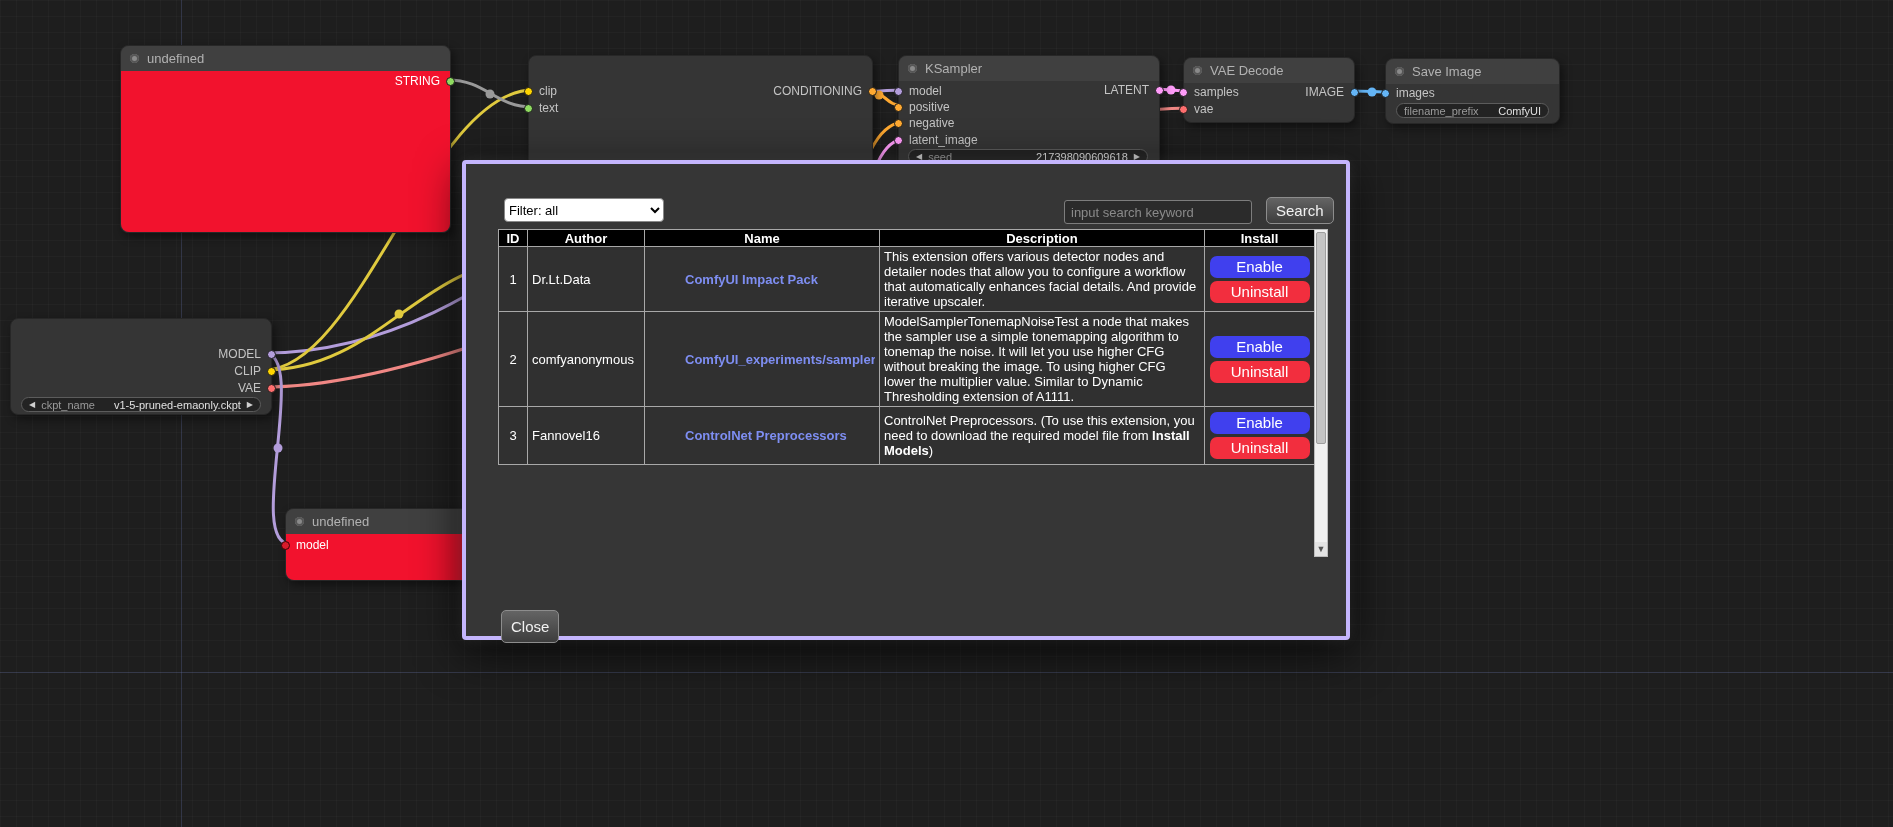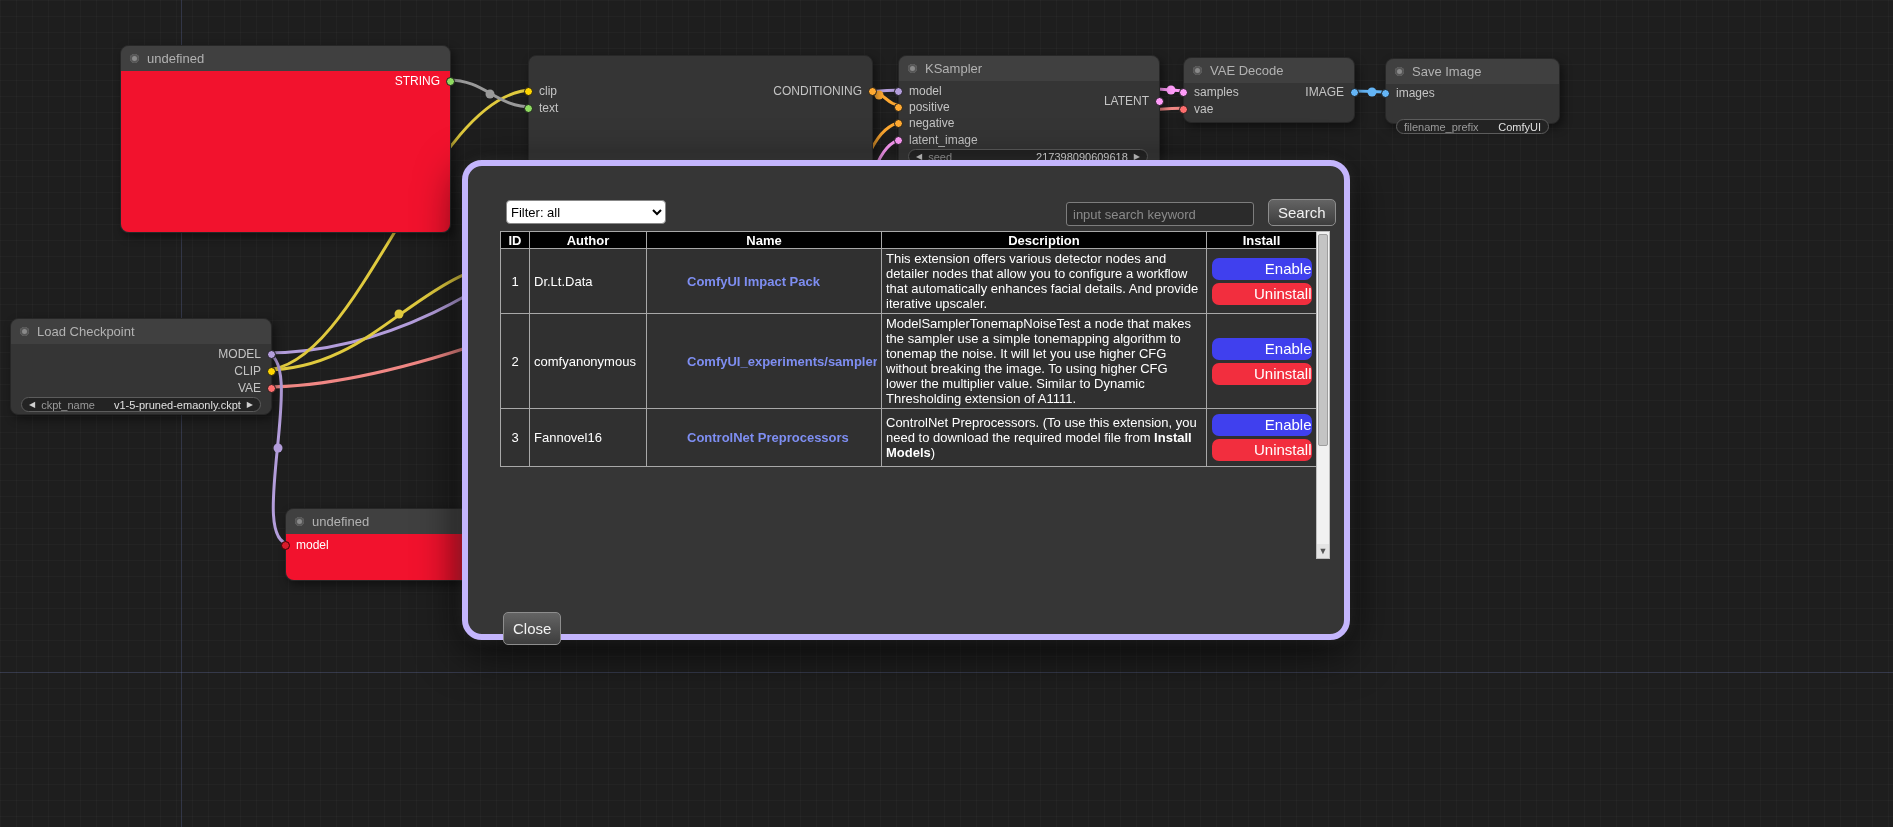--- a/index.html
+++ b/index.html
@@ -44,21 +44,21 @@
     padding:0 7px; gap:6px;
   }
   .widget .wlabel { color:#9a9a9a; }
   .widget .wspacer { flex:1; }
   .widget .wvalue { color:#e0e0e0; }
   .widget .warrow { color:#cfcfcf; font-size:8px; line-height:15px; cursor:pointer; }
 
   
   .modal {
     position:absolute; left:462px; top:160px; width:888px; height:480px; z-index:10;
-    background:#363636; border:6px solid #c4b5fd; border-radius:20px;
+    background:#363636; border:4px solid #c4b5fd; border-radius:4px;
     box-shadow:0 0 14px rgba(255,255,255,.08), 0 12px 45px rgba(0,0,0,.75);
   }
   .filter-select {
     position:absolute; left:38px; top:34px; width:160px; height:24px;
     font-size:13px; font-family:"Liberation Sans", sans-serif;
     background:#fff; color:#000; border:1px solid #888; border-radius:4px;
   }
   .search-input {
     position:absolute; left:598px; top:36px; width:188px; height:24px;
     background:#2b2b2b; border:1px solid #7d7d7d; border-radius:3px;
@@ -81,21 +81,21 @@
   table.ext td {
     background:#303030; color:#fff; font-size:13px; border:1px solid #a8a8a8;
     padding:2px 4px; vertical-align:middle; line-height:15px;
   }
   td.c-id { text-align:center; }
   td.c-name a { color:#7e8ef2; font-weight:bold; text-decoration:none; white-space:nowrap; overflow:hidden; display:block;margin-left:36px; }
   td.c-desc { vertical-align:top; }
   td.c-install { text-align:center; padding:2px; }
   .pill-btn {
     display:block; width:100px; height:22px; line-height:22px; margin:3px auto;
-    border:none; border-radius:7px; color:#fff; font-size:15px; text-align:right; cursor:pointer;
+    border:none; border-radius:7px; color:#fff; font-size:15px; text-align:center; cursor:pointer;
     font-family:"Liberation Sans", sans-serif; padding:0;
   }
   .btn-enable    { background:#4040ee; }
   .btn-uninstall { background:#f22e3e; }
 
   .scrollbar {
     position:absolute; left:848px; top:65px; width:14px; height:328px;
     background:#f1f1f1; border:1px solid #bdbdbd;
   }
   .scroll-thumb { position:absolute; left:1px; right:1px; top:2px; height:212px; background:#c4c4c4; border:1px solid #9e9e9e; border-radius:2px; }
@@ -181,21 +181,21 @@
     <span>positive</span>
   </div>
   <div class="port in" style="top:60px;">
     <span class="pdot" style="background:#ffa931;"></span>
     <span>negative</span>
   </div>
   <div class="port in" style="top:77px;">
     <span class="pdot" style="background:#ff9cf9;"></span>
     <span>latent_image</span>
   </div>
-  <div class="port out" style="top:27px;margin-top:11px;">
+  <div class="port out" style="top:27px;">
     <span>LATENT</span>
     <span class="pdot" style="background:#ff9cf9;"></span>
   </div>
   <div class="widget" style="left:9px;right:11px;top:93px;">
     <span class="warrow">◀</span>
     <span class="wlabel">seed</span>
     <span class="wspacer"></span>
     <span class="wvalue">217398090609618</span>
     <span class="warrow">▶</span>
   </div>
@@ -224,32 +224,28 @@
 <div class="node" style="left:1385px;top:58px;width:175px;height:66px;">
   <div class="node-title">
     <span class="tdot"></span>
     <span>Save Image</span>
   </div>
   <div class="node-body"></div>
   <div class="port in" style="top:27px;">
     <span class="pdot" style="background:#64b5f6;"></span>
     <span>images</span>
   </div>
-  <div class="widget" style="left:10px;right:10px;top:44px;margin-top:16px;">
+  <div class="widget" style="left:10px;right:10px;top:44px;">
     <span class="wlabel">filename_prefix</span>
     <span class="wspacer"></span>
     <span class="wvalue">ComfyUI</span>
   </div>
 </div>
 
 <div class="node" style="left:10px;top:318px;width:262px;height:97px;">
-  <div class="node-title">
-    <span class="tdot"></span>
-    <span>Load Checkpoint</span>
-  </div>
   <div class="node-body"></div>
   <div class="port out" style="top:28px;">
     <span>MODEL</span>
     <span class="pdot" style="background:#b39ddb;"></span>
   </div>
   <div class="port out" style="top:45px;">
     <span>CLIP</span>
     <span class="pdot" style="background:#ffd500;"></span>
   </div>
   <div class="port out" style="top:62px;">

